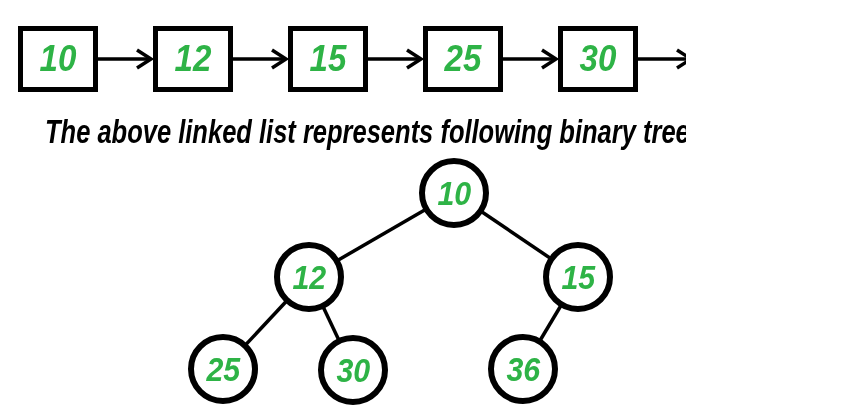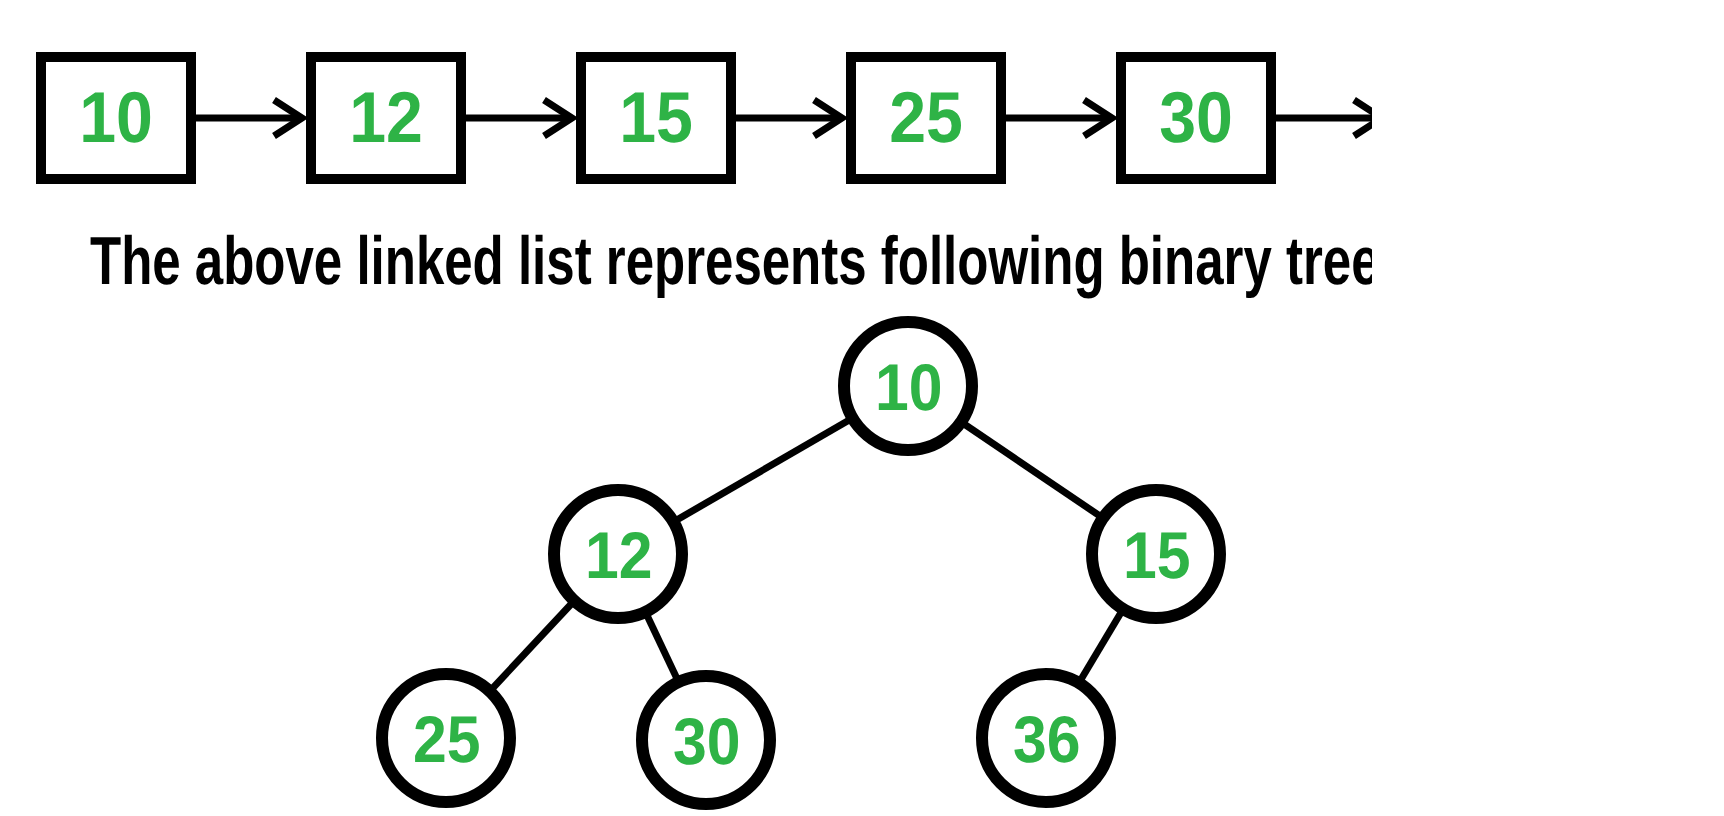--- a/index.html
+++ b/index.html
@@ -7,20 +7,21 @@
     --black:#000000;
     --background:#ffffff;
   }
   html,body{margin:0;padding:0;background:var(--background);}
   .canvas{
     position:relative;
     width:686px;height:408px;
     background:var(--background);
     overflow:hidden;
     font-family:"Liberation Sans", sans-serif;
+    font-style:italic;
   }
   .overlay{
     position:absolute;left:0;top:0;z-index:1;
     color:var(--black);
   }
   .list-box{
     position:absolute;top:26px;
     width:80px;height:66px;
     box-sizing:border-box;
     border:5px solid var(--black);

